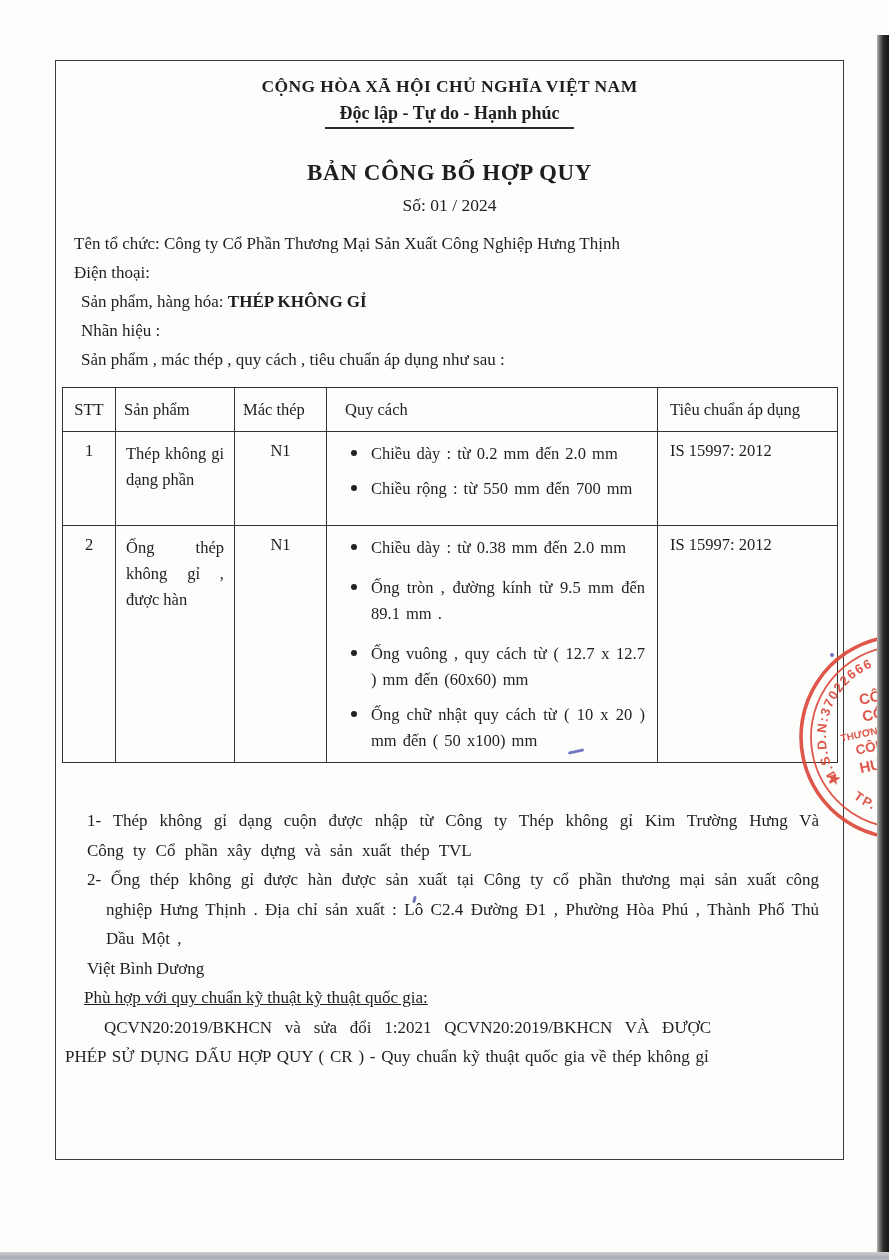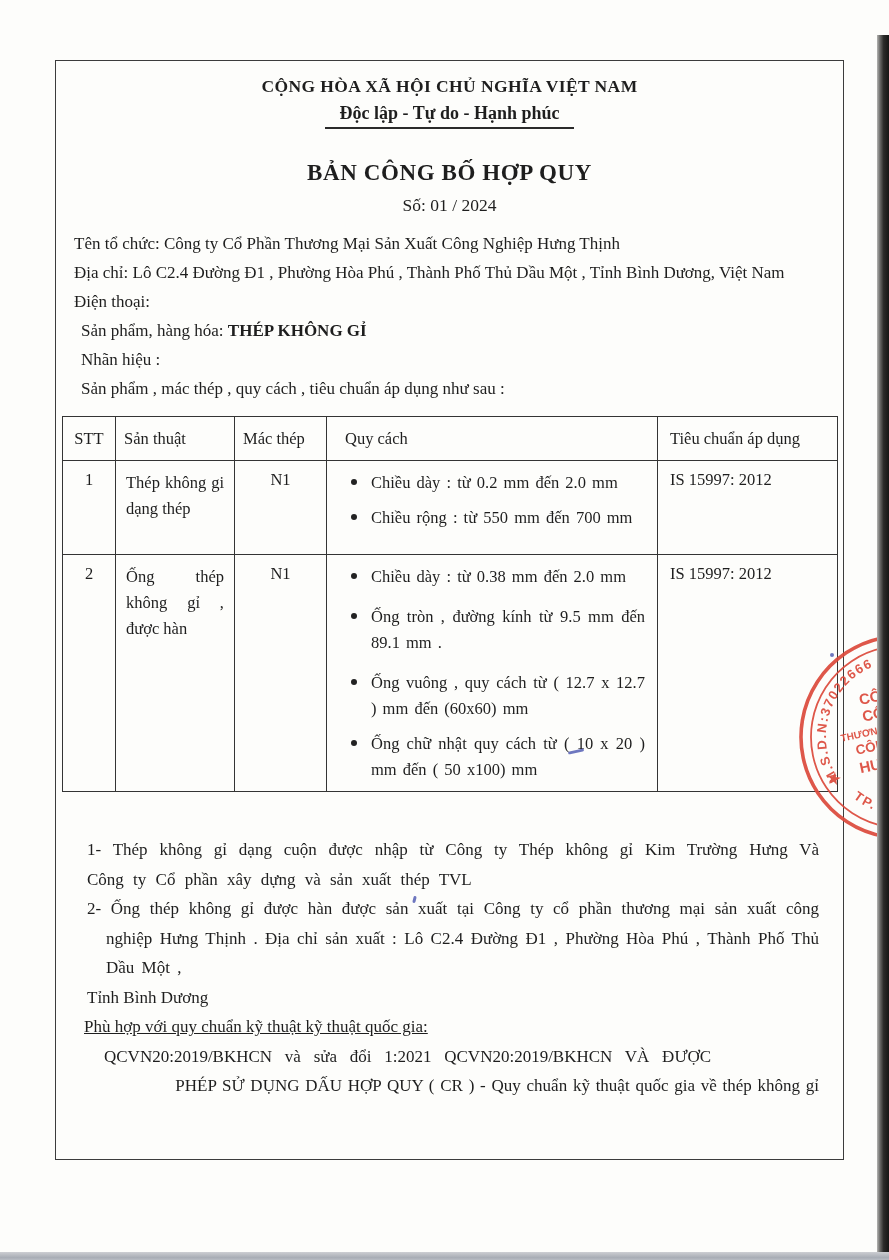--- a/index.html
+++ b/index.html
@@ -64,21 +64,21 @@
   .spec-text{ flex:1 1 auto; text-align:justify; line-height:26px; word-spacing:2px; }
   td.c-std{ padding-left:12px; }
 
   .notes{ margin:43px 24px 0 31px; font-size:17px; line-height:29.5px; }
   .note{ margin:0; text-align:justify; }
   .n1a{ word-spacing:5px; }
   .n2{ padding-left:19px; text-indent:-19px; word-spacing:3px; }
   .n3{ margin-left:0; word-spacing:normal; }
   .n4{ margin-left:-3px;text-decoration:underline; }
   .n5a{ margin-left:17px; word-spacing:8.5px; text-align:left;}
-  .n5b{ margin-left:-22px; word-spacing:1.5px; text-align:right;}
+  .n5b{ margin-left:-22px; word-spacing:1.5px; text-align:left;}
 
   
   .edge-strip-right{
     position:absolute; right:0; top:35px; width:12px; height:1217px;
     background:linear-gradient(to right,#b5b5b3 0%, #6a6a68 25%, #2b2b2a 55%, #161615 100%);
   }
   .edge-strip-bottom{
     position:absolute; left:0; bottom:0; width:889px; height:8px;
     background:linear-gradient(to bottom,#cdced2 0%, #a8adb5 70%, #b8bcc3 100%);
   }
@@ -106,47 +106,46 @@
       <div class="nat-header">
         <div class="nat-line1">CỘNG HÒA XÃ HỘI CHỦ NGHĨA VIỆT NAM</div>
         <div><span class="nat-line2">Độc lập - Tự do - Hạnh phúc</span></div>
       </div>
 
       <div class="doc-title">BẢN CÔNG BỐ HỢP QUY</div>
       <div class="doc-number">Số: 01 / 2024</div>
 
       <div class="body-block">
         <p class="p">Tên tổ chức: Công ty Cổ Phần Thương Mại Sản Xuất Công Nghiệp Hưng Thịnh</p>
-        <p class="p">Địa chỉ: Lô C2.4 Đường Đ1 , Phường Hòa Phú , Thành Phố Thủ Dầu Một , Tỉnh Bình Dương, Việt Nam</p>
         <p class="p sp">Điện thoại:</p>
         <p class="p sp indent1"><span>Sản phẩm, hàng hóa: </span><span class="bold">THÉP KHÔNG GỈ</span></p>
         <p class="p indent1">Nhãn hiệu :</p>
         <p class="p indent1">Sản phẩm , mác thép , quy cách , tiêu chuẩn áp dụng như sau :</p>
       </div>
 
       <table class="spec-table">
         <colgroup>
           <col class="col-stt">
             <col class="col-prod">
             <col class="col-grade">
             <col class="col-spec">
             <col class="col-std">
         </colgroup>
         <tbody>
         <tr class="hdr">
           <td class="c-center">STT</td>
-          <td>Sản thuật</td>
+          <td>Sản phẩm</td>
           <td>Mác thép</td>
           <td class="c-spec">Quy cách</td>
           <td class="c-std">Tiêu chuẩn áp dụng</td>
         </tr>
 
         <tr class="r1">
           <td class="c-center">1</td>
-          <td class="c-prod">Thép không gi dạng thép</td>
+          <td class="c-prod">Thép không gi dạng phần</td>
           <td class="c-center">N1</td>
           <td class="c-spec">
             <div class="spec-item">
                   <span class="spec-dot"></span>
                   <span class="spec-text">Chiều dày : từ 0.2 mm đến 2.0 mm</span>
                 </div>
             <div class="spec-item">
                   <span class="spec-dot"></span>
                   <span class="spec-text">Chiều rộng : từ 550 mm đến 700 mm</span>
                 </div>
@@ -177,21 +176,21 @@
                 </div>
           </td>
           <td class="c-std">IS 15997: 2012</td>
         </tr>
         </tbody>
       </table>
 
       <div class="notes">
         <p class="note n1a">1- Thép không gỉ dạng cuộn được nhập từ Công ty Thép không gỉ Kim Trường Hưng Và Công ty Cổ phần xây dựng và sản xuất thép TVL</p>
         <p class="note n2">2- Ống thép không gỉ được hàn được sản xuất tại Công ty cổ phần thương mại sản xuất công nghiệp Hưng Thịnh . Địa chỉ sản xuất : Lô C2.4 Đường Đ1 , Phường Hòa Phú , Thành Phố Thủ Dầu Một ,</p>
-        <p class="note n3">Tỉnh Bình Dương</p>
+        <p class="note n3">Việt Bình Dương</p>
         <p class="note n4">Phù hợp với quy chuẩn kỹ thuật kỹ thuật quốc gia:</p>
         <p class="note n5a">QCVN20:2019/BKHCN và sửa đổi 1:2021 QCVN20:2019/BKHCN VÀ ĐƯỢC</p>
         <p class="note n5b">PHÉP SỬ DỤNG DẤU HỢP QUY ( CR ) -  Quy chuẩn kỹ thuật quốc gia về thép không gỉ</p>
       </div>
 
     </div>
   </div>
 
   <svg class="stamp" width="240" height="240" viewBox="0 0 240 240">
     <defs>

